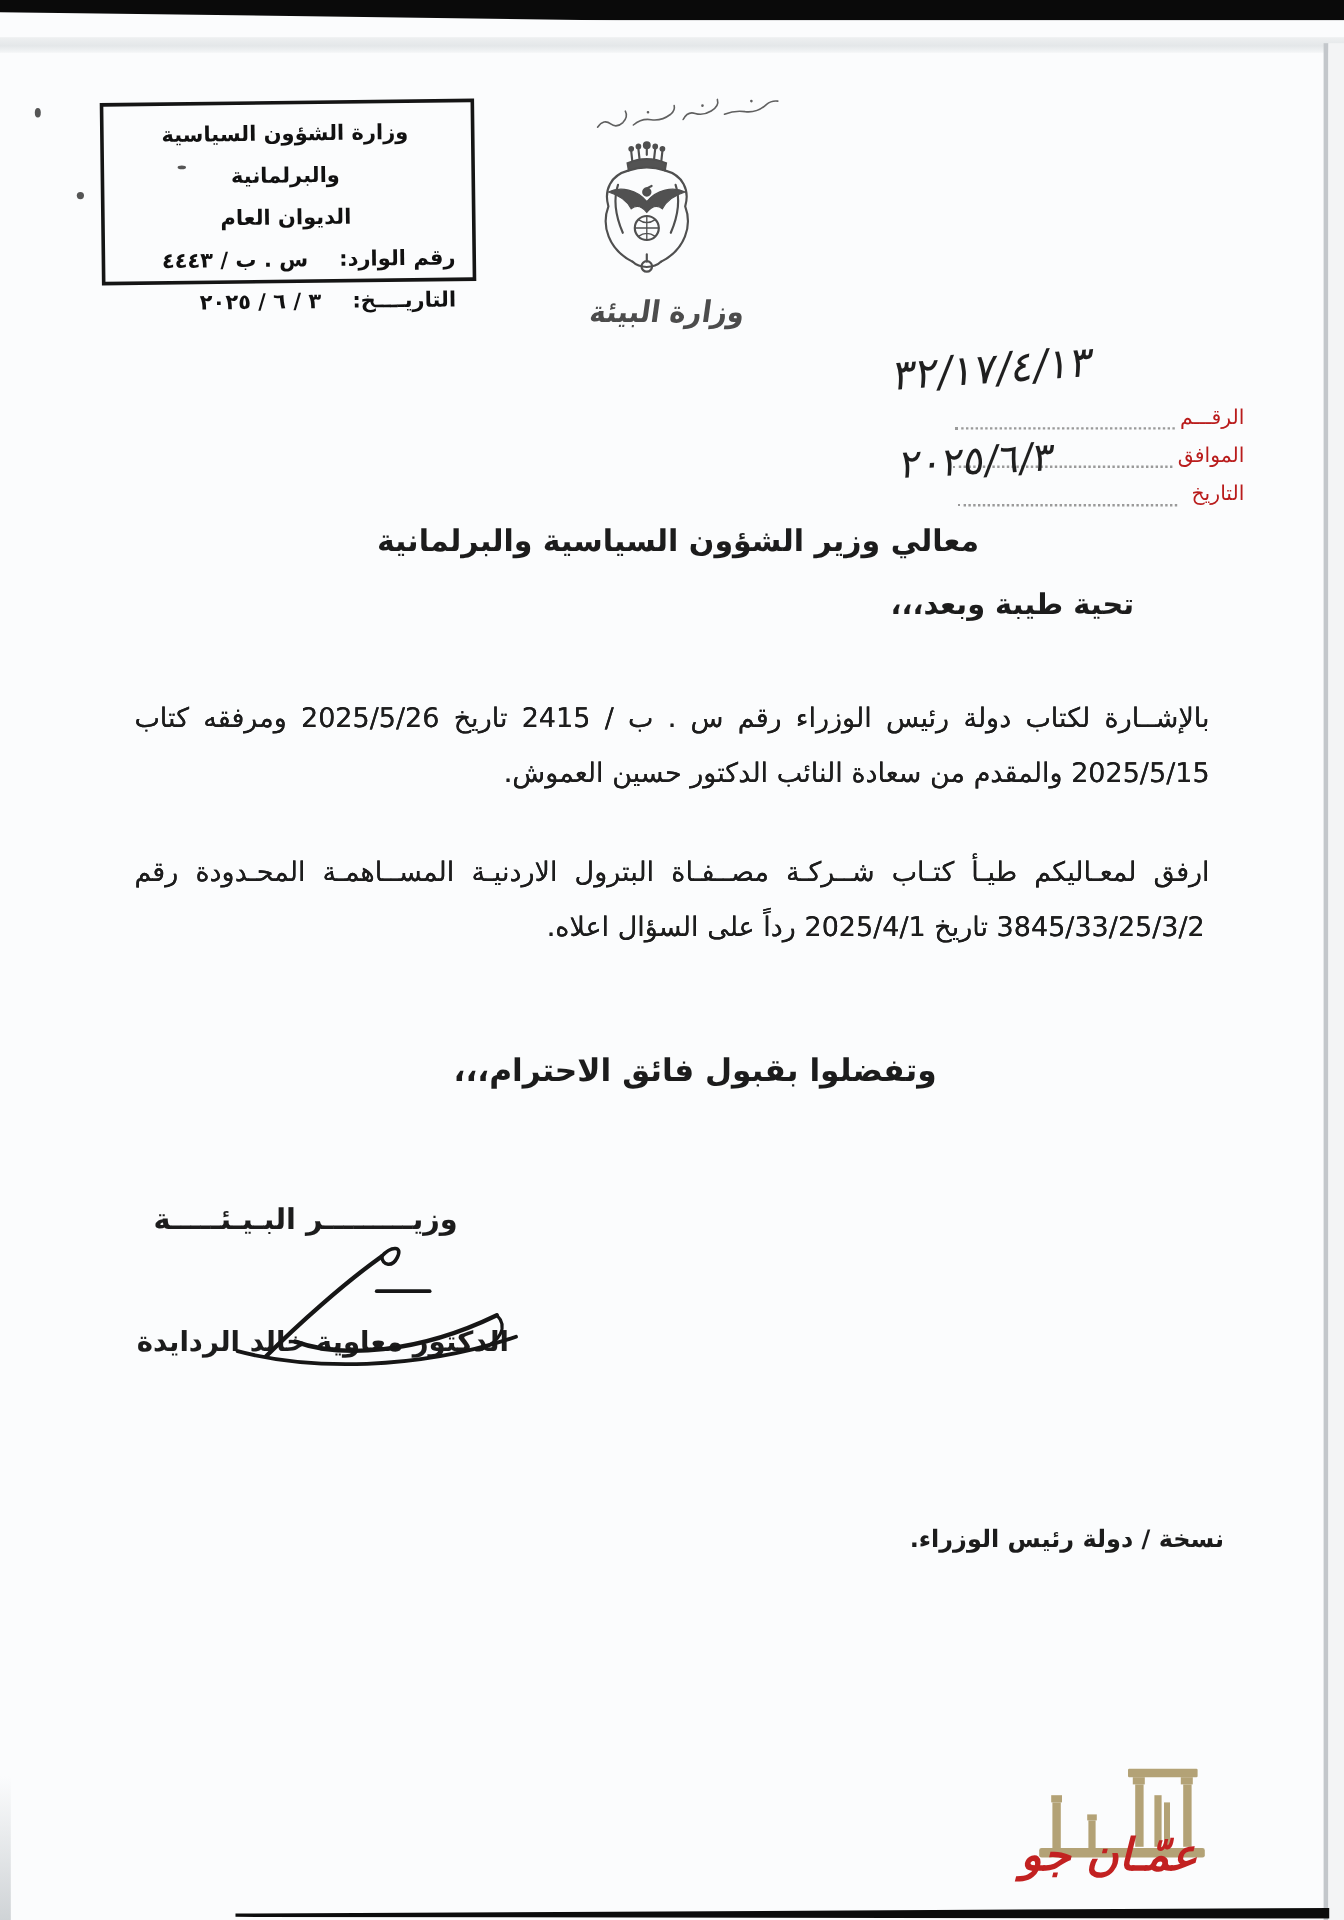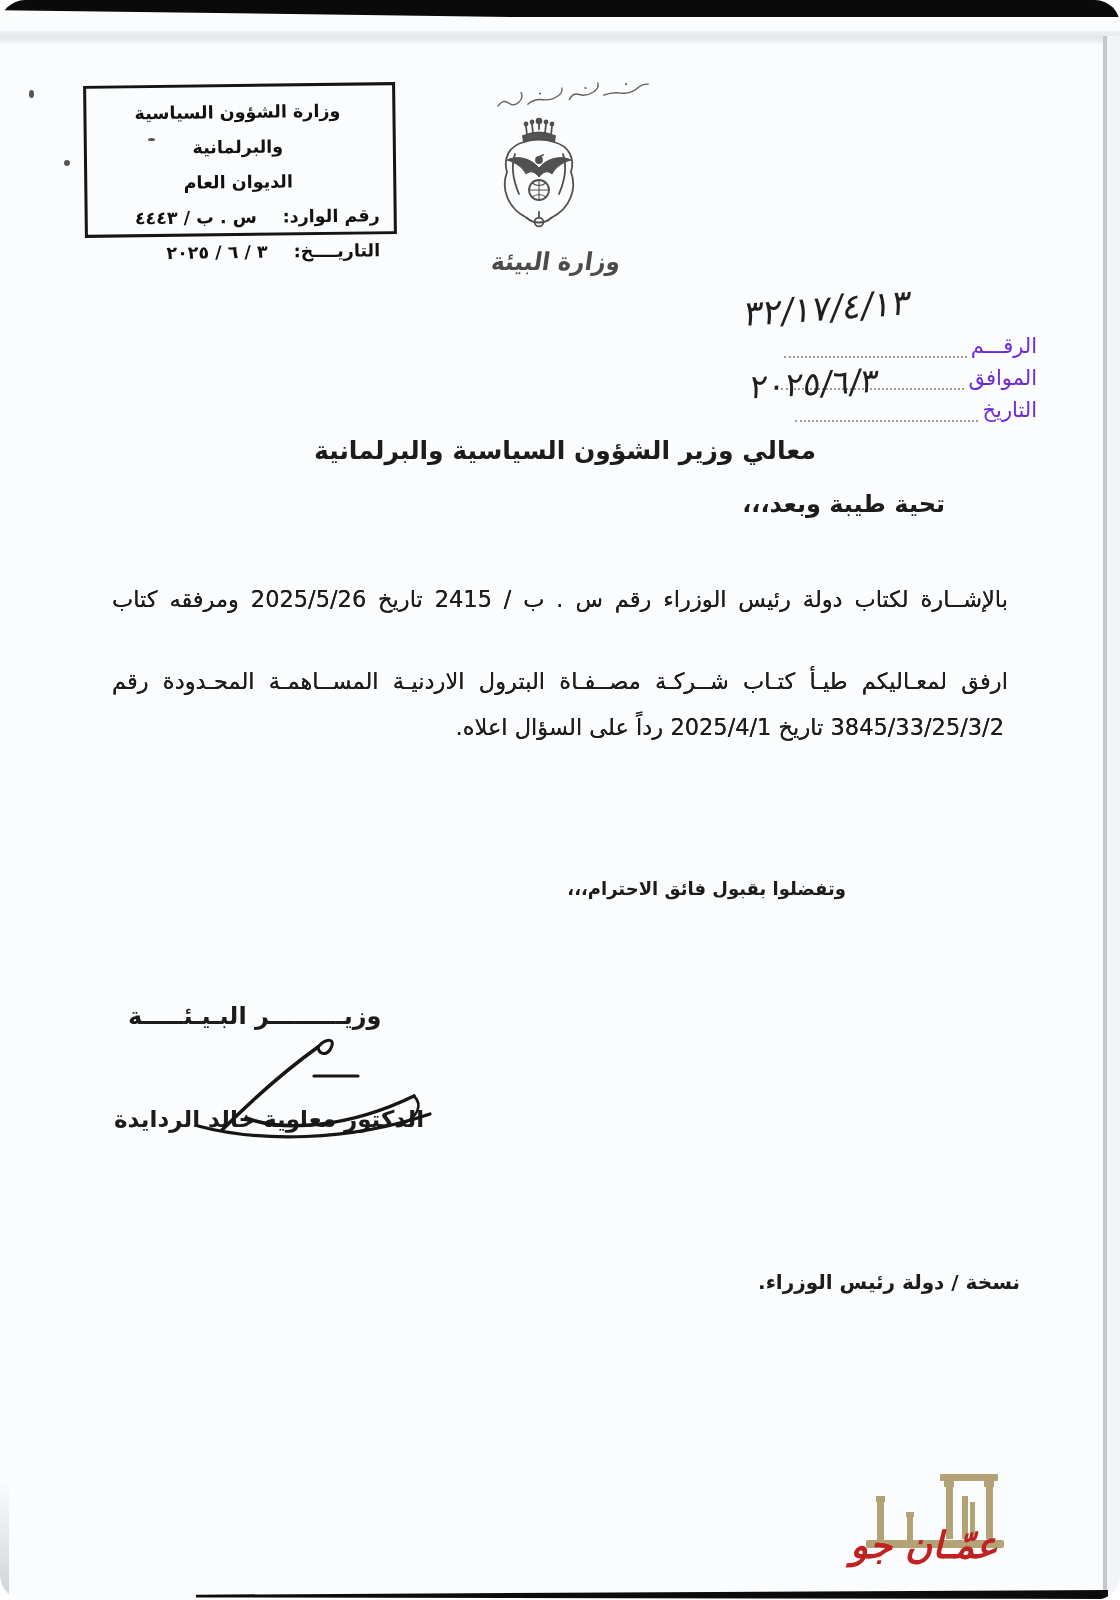--- a/index.html
+++ b/index.html
@@ -1,19 +1,19 @@
 <!DOCTYPE html>
 <html lang="ar" dir="rtl"><head>
 <meta charset="utf-8">
 <style>
   html,body{margin:0;padding:0;background:#ffffff;}
   .page{
     position:relative;width:1120px;height:1600px;overflow:hidden;
     background:#fbfcfd;
-    font-family:"DejaVu Sans",sans-serif;color:#1c1c1c;direction:rtl;border-radius:25px;
+    font-family:"DejaVu Sans",sans-serif;color:#1c1c1c;direction:rtl;
   }
   
   .top-bar{position:absolute;left:0;top:0;width:1120px;height:17px;background:#0a0a0a;
     clip-path:polygon(0 0,100% 0,100% 100%,46% 100%,0 60%);}
   .under-bar-shadow{position:absolute;left:0;top:31px;width:1120px;height:13px;
     background:linear-gradient(#eef0f1,#e4e7e9 55%,#f4f6f7);}
   .right-edge-line{position:absolute;left:1103px;top:36px;width:4px;height:1564px;background:#c3c7cb;}
   .right-edge-pad{position:absolute;left:1107px;top:36px;width:13px;height:1564px;background:#f3f4f5;}
   .bottom-bar{position:absolute;left:196px;top:1590px;width:912px;height:9px;background:#0c0c0c;
     clip-path:polygon(0 52%,100% 0,100% 100%,0 82%);}
@@ -30,41 +30,41 @@
   .stamp-line-center{text-align:center;}
   .stamp-field .gap{display:inline-block;width:26px;}
   
   .bismillah{position:absolute;left:493px;top:82px;width:165px;height:30px;transform:rotate(-2deg);opacity:.8;}
   .emblem{position:absolute;left:493px;top:116px;width:92px;height:112px;opacity:.88;}
   .ministry-calligraphy{
     position:absolute;left:486px;top:248px;width:140px;text-align:center;
     font-size:23px;font-weight:bold;color:#2e2e2e;
     transform:skewX(-8deg) scaleY(1.08);opacity:.85;letter-spacing:-1px;
   }
-  .ref-rows{position:absolute;right:83px;top:326px;font-size:21px;color:#6d28d9;}
+  .ref-rows{position:absolute;right:83px;top:326px;font-size:17px;color:#b91c1c;}
   .ref-row{display:flex;align-items:flex-end;justify-content:flex-start;height:32px;direction:rtl;}
   .ref-row .lbl{display:inline-block;min-width:52px;}
   .ref-row .leader{display:inline-block;width:183px;border-bottom:2px dotted #9a9a9a;height:20px;margin-right:4px;}
   .hand{position:absolute;color:#1f1f1f;font-size:35px;letter-spacing:3px;
     transform:rotate(-4deg) skewX(-10deg);white-space:nowrap;direction:rtl;}
   .hand-ref{left:744px;top:288px;}
   .hand-date{left:750px;top:364px;font-size:33px;transform:rotate(-3deg) skewX(-8deg);}
   
   .addressee{position:absolute;left:0;top:436px;width:1100px;text-align:center;
     font-size:25px;font-weight:bold;transform:translateX(15px);}
   .greeting{position:absolute;right:175px;top:490px;font-size:24px;font-weight:bold;}
   .body-block{position:absolute;right:112px;top:576px;width:896px;font-size:22.5px;
     color:#1d1d1d;text-shadow:0 0 .4px #1d1d1d;}
   .body-block .bl{line-height:46px;height:46px;white-space:nowrap;}
   .just{text-align:justify;text-align-last:justify;white-space:normal;}
   .last-line{text-align:right;}
   .p2{margin-top:36px;}
   .p2-last{padding-left:0;text-align:right;padding-right:4px;}
-  .closing{position:absolute;left:378px;top:878px;width:468px;text-align:right;
-    font-size:18px;font-weight:bold;}
+  .closing{position:absolute;left:378px;top:878px;width:468px;text-align:left;
+    font-size:26px;font-weight:bold;}
   .sig-title-inner{position:absolute;left:128px;top:1002px;font-size:24px;font-weight:bold;white-space:nowrap;}
   .sig-scribble{position:absolute;left:188px;top:1034px;width:250px;height:112px;z-index:3;}
   .signatory{position:absolute;left:114px;top:1106px;font-size:23px;font-weight:bold;white-space:nowrap;}
   .copy-note{position:absolute;right:100px;top:1270px;font-size:20px;font-weight:bold;}
   
   .watermark{position:absolute;left:824px;top:1468px;width:200px;height:130px;}
   .wm-columns{position:absolute;left:28px;top:0;width:160px;height:96px;}
   .wm-text{position:absolute;left:0;top:56px;width:200px;text-align:center;
     font-size:37px;font-weight:bold;white-space:nowrap;direction:rtl;}
 </style>
@@ -150,20 +150,21 @@
   </div>
   <div class="hand hand-ref">٣٢/١٧/٤/١٣</div>
   <div class="hand hand-date">٢٠٢٥/٦/٣</div>
 
   <div class="addressee">معالي وزير الشؤون السياسية والبرلمانية</div>
   <div class="greeting">تحية طيبة وبعد،،،</div>
 
   <div class="body-block">
     <div>
       <div class="bl just">بالإشــارة لكتاب دولة رئيس الوزراء رقم س . ب / 2415 تاريخ 2025/5/26 ومرفقه كتاب</div>
+      <div class="bl last-line">2025/5/15 والمقدم من سعادة النائب الدكتور حسين العموش.</div>
     </div>
     <div class="p2">
       <div class="bl just">ارفق لمعـاليكم طيـأ كتـاب شــركـة مصــفـاة البترول الاردنيـة المســاهمـة المحـدودة رقم</div>
       <div class="bl p2-last">3845/33/25/3/2 تاريخ 2025/4/1 رداً على السؤال اعلاه.</div>
     </div>
   </div>
 
   <div class="closing">وتفضلوا بقبول فائق الاحترام،،،</div>
 
   <div class="sig-title-inner">وزيـــــــــر البـيـئـــــة</div>

